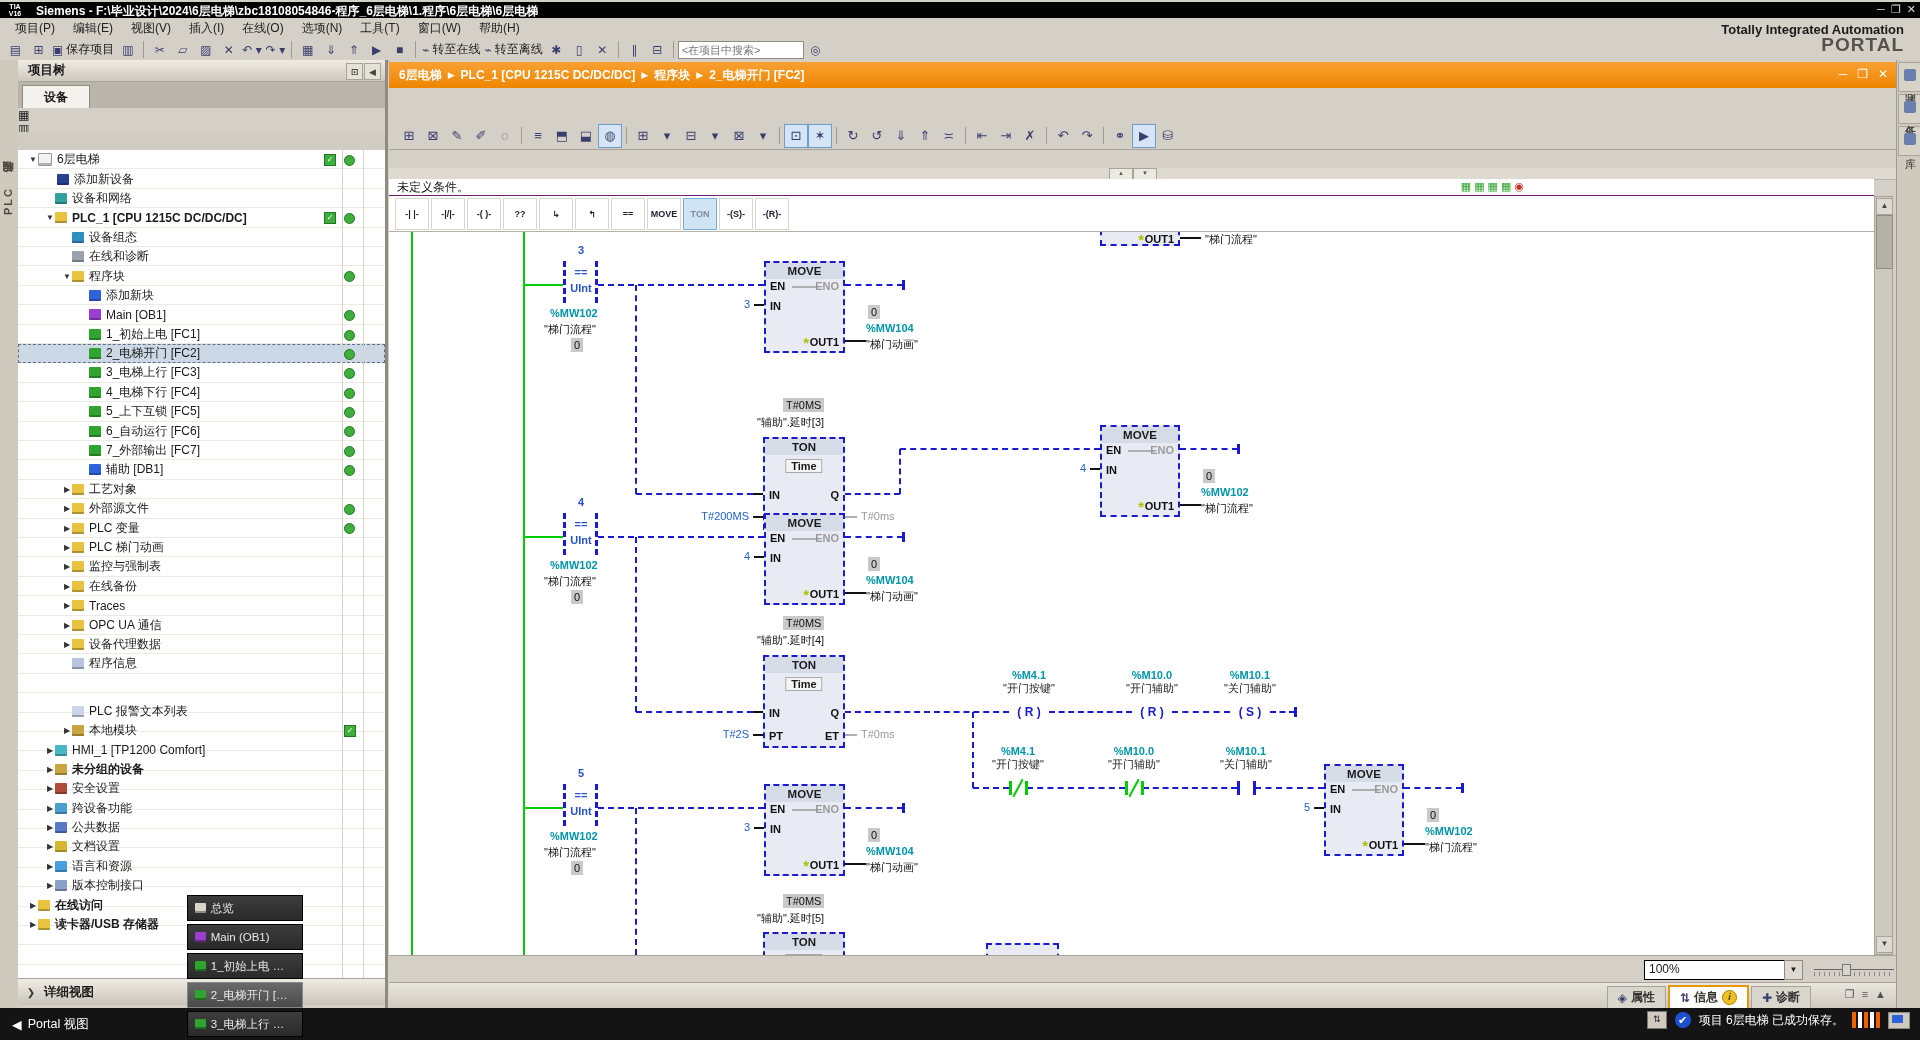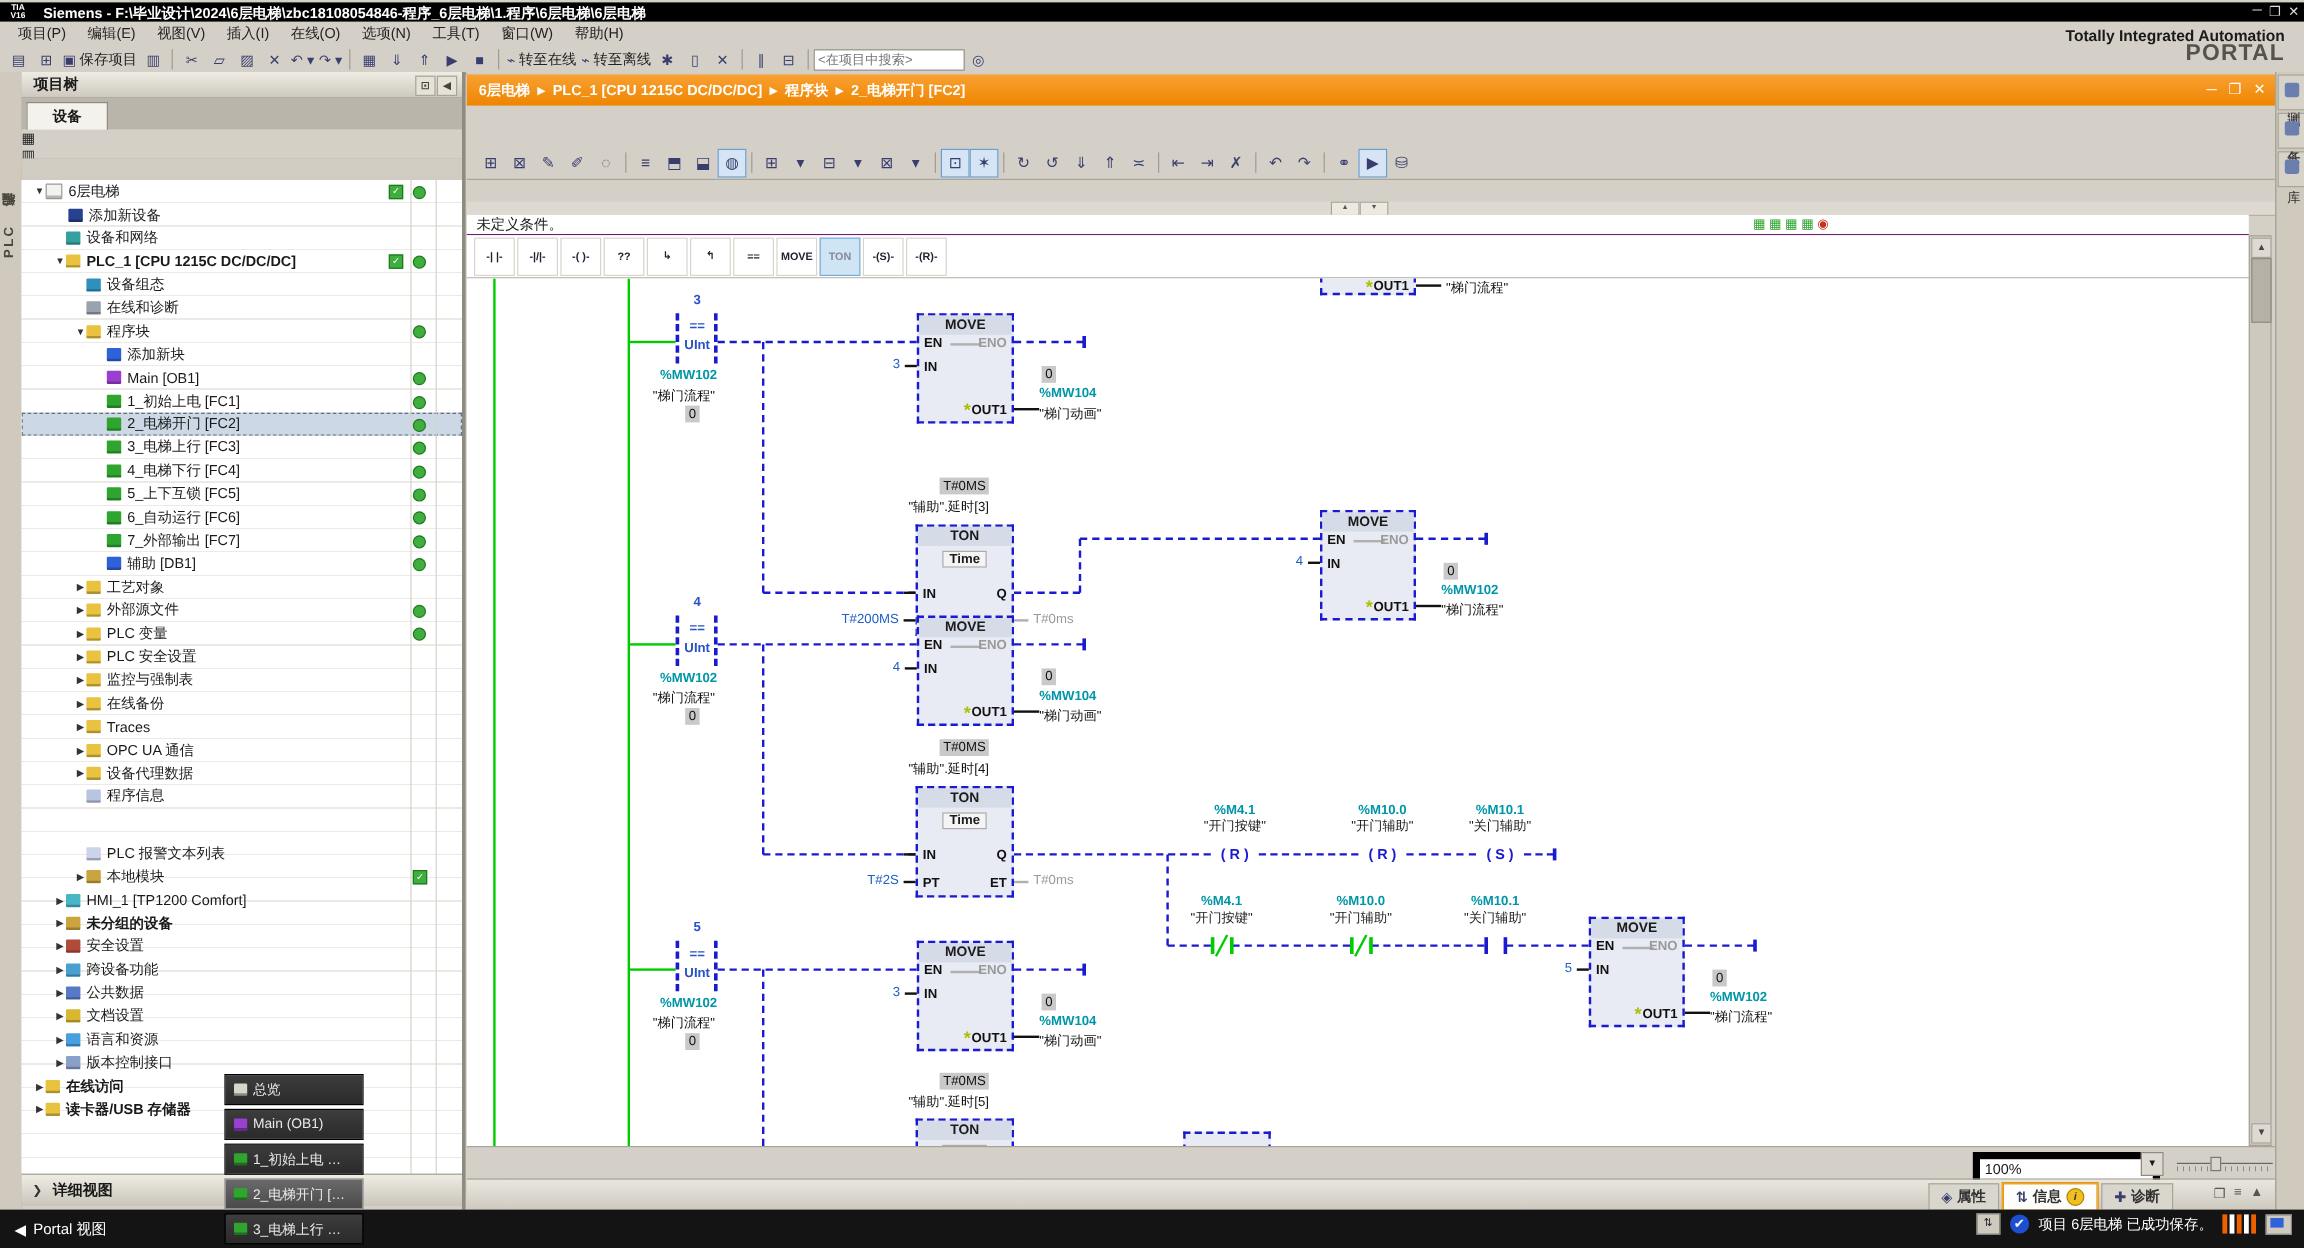--- a/index.html
+++ b/index.html
@@ -91,21 +91,21 @@
   .coil{position:absolute;color:#1a1ad0;font-weight:bold;font-size:12px;background:#fff;padding:0 2px;transform:translate(-50%,-50%);}
   .cbar{position:absolute;width:3px;height:14px;}
   .cslash{position:absolute;width:2px;height:20px;transform:rotate(28deg);}
   .blabel{position:absolute;transform:translateX(-50%);text-align:center;font-size:11px;white-space:nowrap;}
   .blabel .a{color:#0096a8;font-weight:bold;}
   
   #v-scroll{position:absolute;left:1485px;top:136px;width:19px;height:759px;background:#cdc9bf;border:1px solid #a8a49a;box-sizing:border-box;}
   .sc-btn{position:absolute;left:1px;width:15px;height:15px;background:#dedad1;border:1px solid #a8a49a;font-size:8px;text-align:center;line-height:14px;color:#444;}
   #v-thumb{position:absolute;left:1px;top:18px;width:15px;height:52px;background:#b5b1a7;border:1px solid #8f8b81;}
   #zoom-row{position:absolute;left:0;top:895px;width:1507px;height:27px;background:#d4d0c8;border-top:1px solid #a8a49a;}
-  #zoom-select{position:absolute;left:1255px;top:4px;width:140px;height:18px;background:#fff;border:6px solid #000000;font-size:12px;padding-left:4px;line-height:17px;}
+  #zoom-select{position:absolute;left:1255px;top:4px;width:140px;height:18px;background:#fff;border:1px solid #000000;font-size:12px;padding-left:4px;line-height:17px;}
   #zoom-dd{position:absolute;left:1395px;top:4px;width:17px;height:18px;background:#dedad1;border:1px solid #8f8b81;text-align:center;font-size:8px;line-height:17px;}
   #zoom-slider{position:absolute;left:1425px;top:8px;width:80px;height:12px;}
   #zoom-slider .track{position:absolute;left:0;top:5px;width:80px;height:1px;background:#666;}
   #zoom-slider .ticks{position:absolute;left:0;top:8px;width:80px;height:4px;background:repeating-linear-gradient(90deg,#888 0 1px,transparent 1px 5px);}
   #zoom-thumb{position:absolute;left:28px;top:0;width:7px;height:10px;background:#d8d5cc;border:1px solid #777;}
   
   #insp-row{position:absolute;left:0;top:922px;width:1507px;height:26px;background:linear-gradient(#e9e6de,#cdc9bf);border-top:1px solid #a8a49a;}
   #insp-tabs{position:absolute;right:85px;top:3px;display:flex;gap:3px;}
   .insp-tab{height:21px;padding:0 10px;display:flex;align-items:center;gap:4px;background:#d9d6cd;border:1px solid #a8a49a;font-size:12px;font-weight:bold;color:#333;}
   .insp-tab.active{background:#fdfdfb;border-color:#e8960c;box-shadow:0 0 0 1px #e8960c;}
@@ -377,21 +377,21 @@
       </div>
       <div class="tree-row" style="padding-left: 44px;">
         <span class="arrow">▶</span>
         <span class="ticon" style="background: rgb(233, 194, 63);"></span>
         <span class="tlabel">PLC 变量</span>
         <span class="st-dot" style="left: 326px;"></span>
       </div>
       <div class="tree-row" style="padding-left: 44px;">
         <span class="arrow">▶</span>
         <span class="ticon" style="background: rgb(233, 194, 63);"></span>
-        <span class="tlabel">PLC 安全设置</span>
+        <span class="tlabel">PLC 梯门动画</span>
       </div>
       <div class="tree-row" style="padding-left: 44px;">
         <span class="arrow">▶</span>
         <span class="ticon" style="background: rgb(233, 194, 63);"></span>
         <span class="tlabel">监控与强制表</span>
       </div>
       <div class="tree-row" style="padding-left: 44px;">
         <span class="arrow">▶</span>
         <span class="ticon" style="background: rgb(233, 194, 63);"></span>
         <span class="tlabel">在线备份</span>

